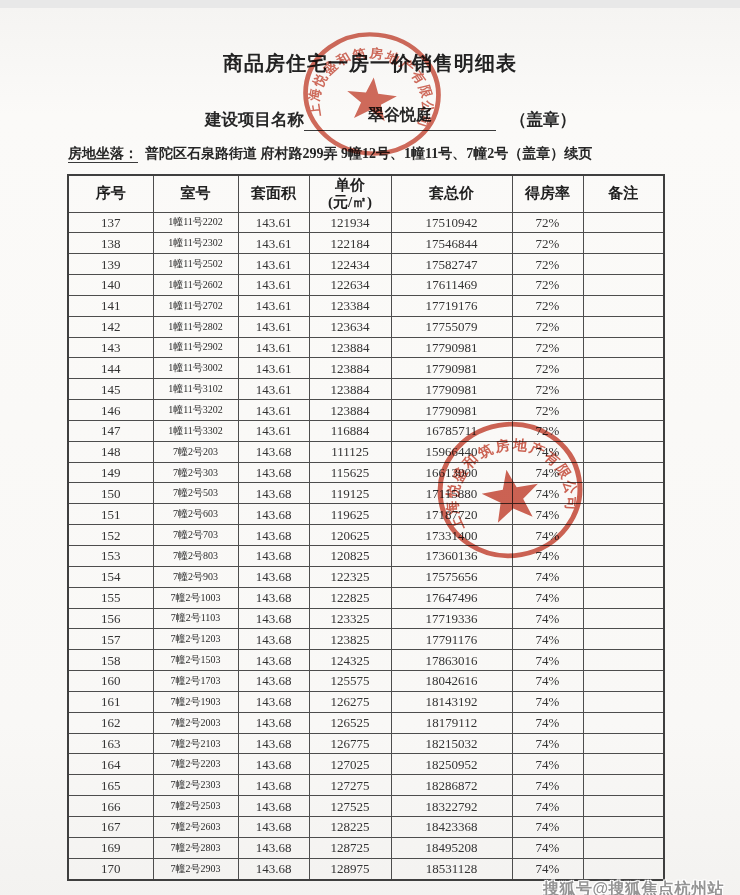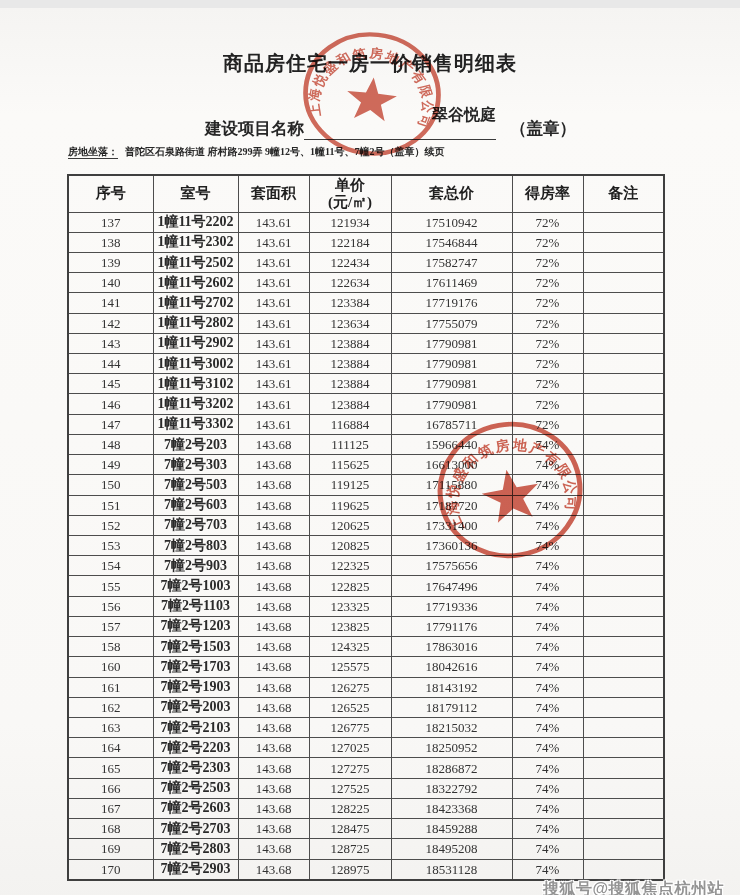--- a/index.html
+++ b/index.html
@@ -15,29 +15,29 @@
   .doc-title{
     position:absolute;top:42px;left:0;width:100%;
     text-align:center;font-size:20px;font-weight:bold;
     letter-spacing:1px;color:#222;
   }
   .project-line{
     position:absolute;top:97px;left:205px;
     font-size:16.5px;font-weight:bold;white-space:nowrap;color:#262626;
   }
   .blank-underline{
-    display:inline-block;width:192px;text-align:right;
+    display:inline-block;width:192px;text-align:center;
     border-bottom:1.6px solid #3a3a3a;
-    font-size:16px;font-weight:bold;padding-bottom:13px;
+    font-size:16px;font-weight:bold;padding-bottom:4px;
     vertical-align:bottom;
   }
   .seal-note{margin-left:14px;}
   .address-line{
     position:absolute;top:137px;left:68px;
-    font-size:10px;font-weight:bold;white-space:nowrap;color:#262626;
+    font-size:14px;font-weight:bold;white-space:nowrap;color:#262626;
   }
   .addr-label{border-bottom:1.4px solid #3a3a3a;padding-bottom:1px;}
   .addr-value{margin-left:7px;}
   table.price-table{
     position:absolute;top:166px;left:67px;
     width:596px;height:707px;
     border-collapse:collapse;table-layout:fixed;
     background:transparent;
   }
   .price-table th,.price-table td{
@@ -47,21 +47,21 @@
   }
   .price-table{border:2px solid #3f3f3f;}
   .price-table thead tr{height:37px;}
   .price-table th{
     font-size:15px;font-weight:bold;color:#1f1f1f;
     white-space:pre-line;line-height:1.15;
   }
   .price-table td{
     font-size:13px;color:#333;line-height:1;
   }
-  .price-table td.room{font-weight:700;font-size:14px;color:#2a2a2a;}
+  .price-table td.room{font-weight:400;font-size:10px;color:#2a2a2a;}
   .stamp{
     position:absolute;
     color:#c5422f;
     opacity:.78;
     mix-blend-mode:multiply;
     pointer-events:none;
   }
   .stamp-top{left:296px;top:18px;transform:rotate(6deg);}
   .stamp-mid{left:430px;top:407px;transform:rotate(-10deg);opacity:.82;}
   .watermark{
@@ -374,29 +374,20 @@
         <tr>
           <td>167</td>
           <td class="room">7幢2号2603</td>
           <td>143.68</td>
           <td>128225</td>
           <td>18423368</td>
           <td>74%</td>
           <td></td>
         </tr>
         <tr>
-          <td>168</td>
-          <td class="room">7幢2号2703</td>
-          <td>143.68</td>
-          <td>128475</td>
-          <td>18459288</td>
-          <td>74%</td>
-          <td></td>
-        </tr>
-        <tr>
           <td>169</td>
           <td class="room">7幢2号2803</td>
           <td>143.68</td>
           <td>128725</td>
           <td>18495208</td>
           <td>74%</td>
           <td></td>
         </tr>
         <tr>
           <td>170</td>

